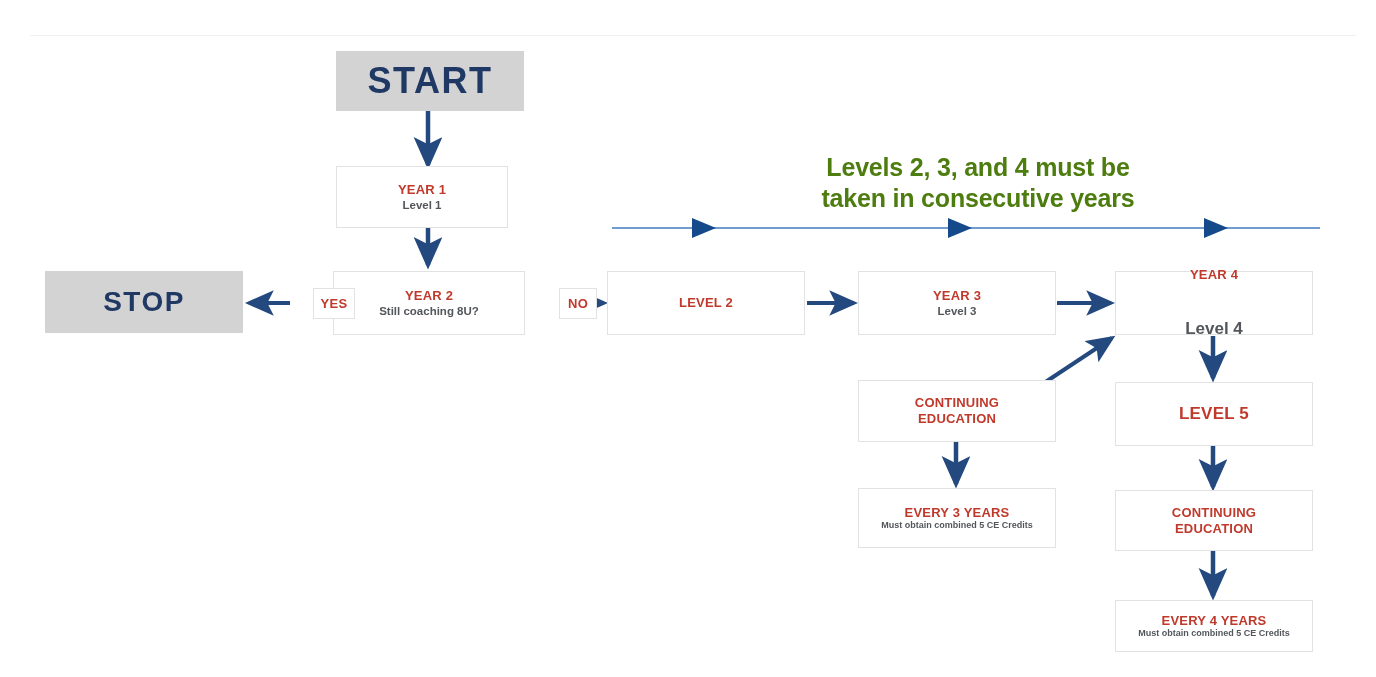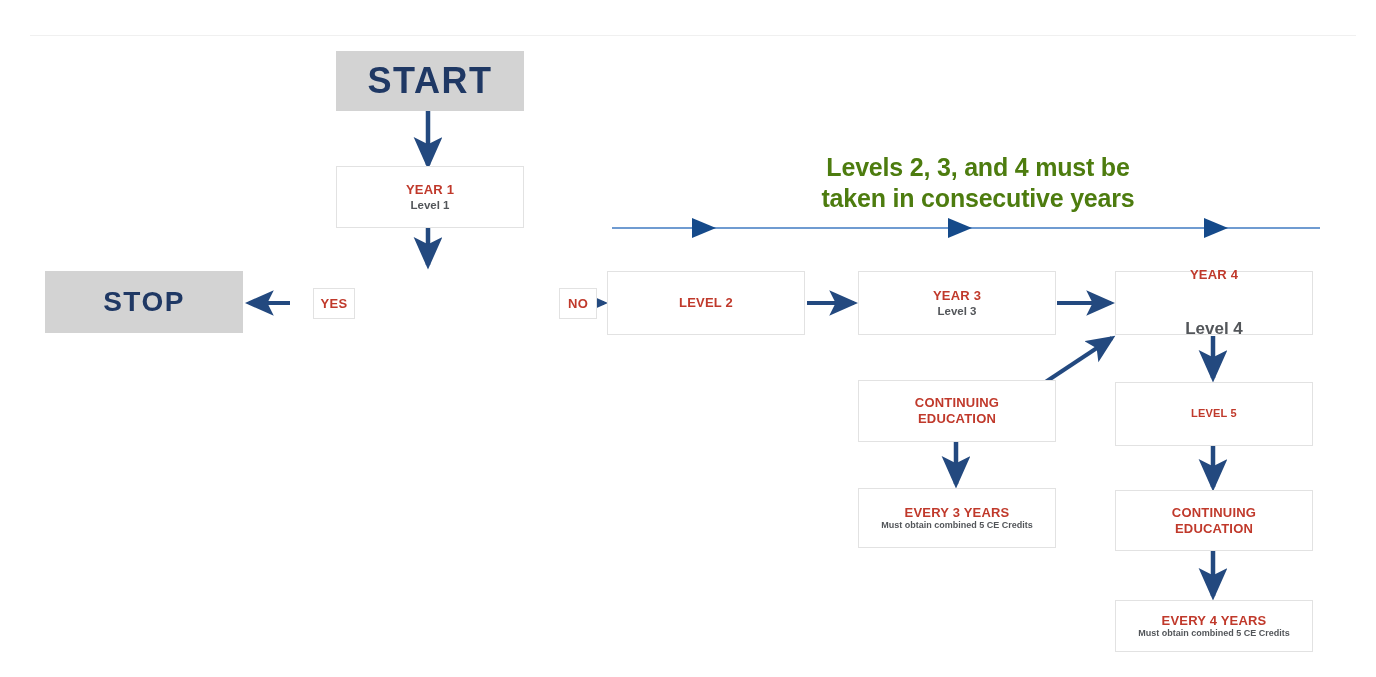--- a/index.html
+++ b/index.html
@@ -143,33 +143,37 @@
 
   <div class="headline" style="left:728px; top:152px; width:500px;">
     <div>Levels 2, 3, and 4 must be</div>
     <div>taken in consecutive years</div>
   </div>
 
   <div class="node terminal" style="left:336px; top:51px; width:188px; height:60px;">
     <div class="t1" style="font-size:36px;">START</div>
   </div>
 
-  <div class="node" style="left:336px; top:166px; width:188px; height:62px;">
+  <div class="node" style="left:336px; top:166px; width:172px; height:62px;">
     <div class="t1" style="font-size:13px;">YEAR 1</div>
     <div class="t2" style="font-size:11.5px;">Level 1</div>
   </div>
 
   <div class="node terminal" style="left:45px; top:271px; width:198px; height:62px;">
     <div class="t1" style="font-size:28px;">STOP</div>
   </div>
 
   <div class="edgelabel" style="left:285px; top:288px; width:42px; height:31px;">
     <span>YES</span>
   </div>
 
+  <div class="node" style="left:333px; top:271px; width:192px; height:64px;">
+    <div class="t1" style="font-size:13px;">YEAR 2</div>
+    <div class="t2" style="font-size:11.5px;">Still coaching 8U?</div>
+  </div>
 
   <div class="edgelabel" style="left:531px; top:288px; width:38px; height:31px;">
     <span>NO</span>
   </div>
 
   <div class="node" style="left:607px; top:271px; width:198px; height:64px;">
     <div class="t1" style="font-size:13px;">LEVEL 2</div>
   </div>
 
   <div class="node" style="left:858px; top:271px; width:198px; height:64px;">
@@ -186,21 +190,21 @@
     <div class="t1" style="font-size:13px;">CONTINUING</div>
     <div class="t1" style="font-size:13px;">EDUCATION</div>
   </div>
 
   <div class="node" style="left:858px; top:488px; width:198px; height:60px;">
     <div class="t1" style="font-size:13px;">EVERY 3 YEARS</div>
     <div class="t2" style="font-size:9px;">Must obtain combined 5 CE Credits</div>
   </div>
 
   <div class="node" style="left:1115px; top:382px; width:198px; height:64px;">
-    <div class="t1" style="font-size:11px;">LEVEL 5</div>
+    <div class="t1" style="font-size:17px;">LEVEL 5</div>
   </div>
 
   <div class="node" style="left:1115px; top:490px; width:198px; height:61px;">
     <div class="t1" style="font-size:13px;">CONTINUING</div>
     <div class="t1" style="font-size:13px;">EDUCATION</div>
   </div>
 
   <div class="node" style="left:1115px; top:600px; width:198px; height:52px;">
     <div class="t1" style="font-size:13px;">EVERY 4 YEARS</div>
     <div class="t2" style="font-size:9px;">Must obtain combined 5 CE Credits</div>

